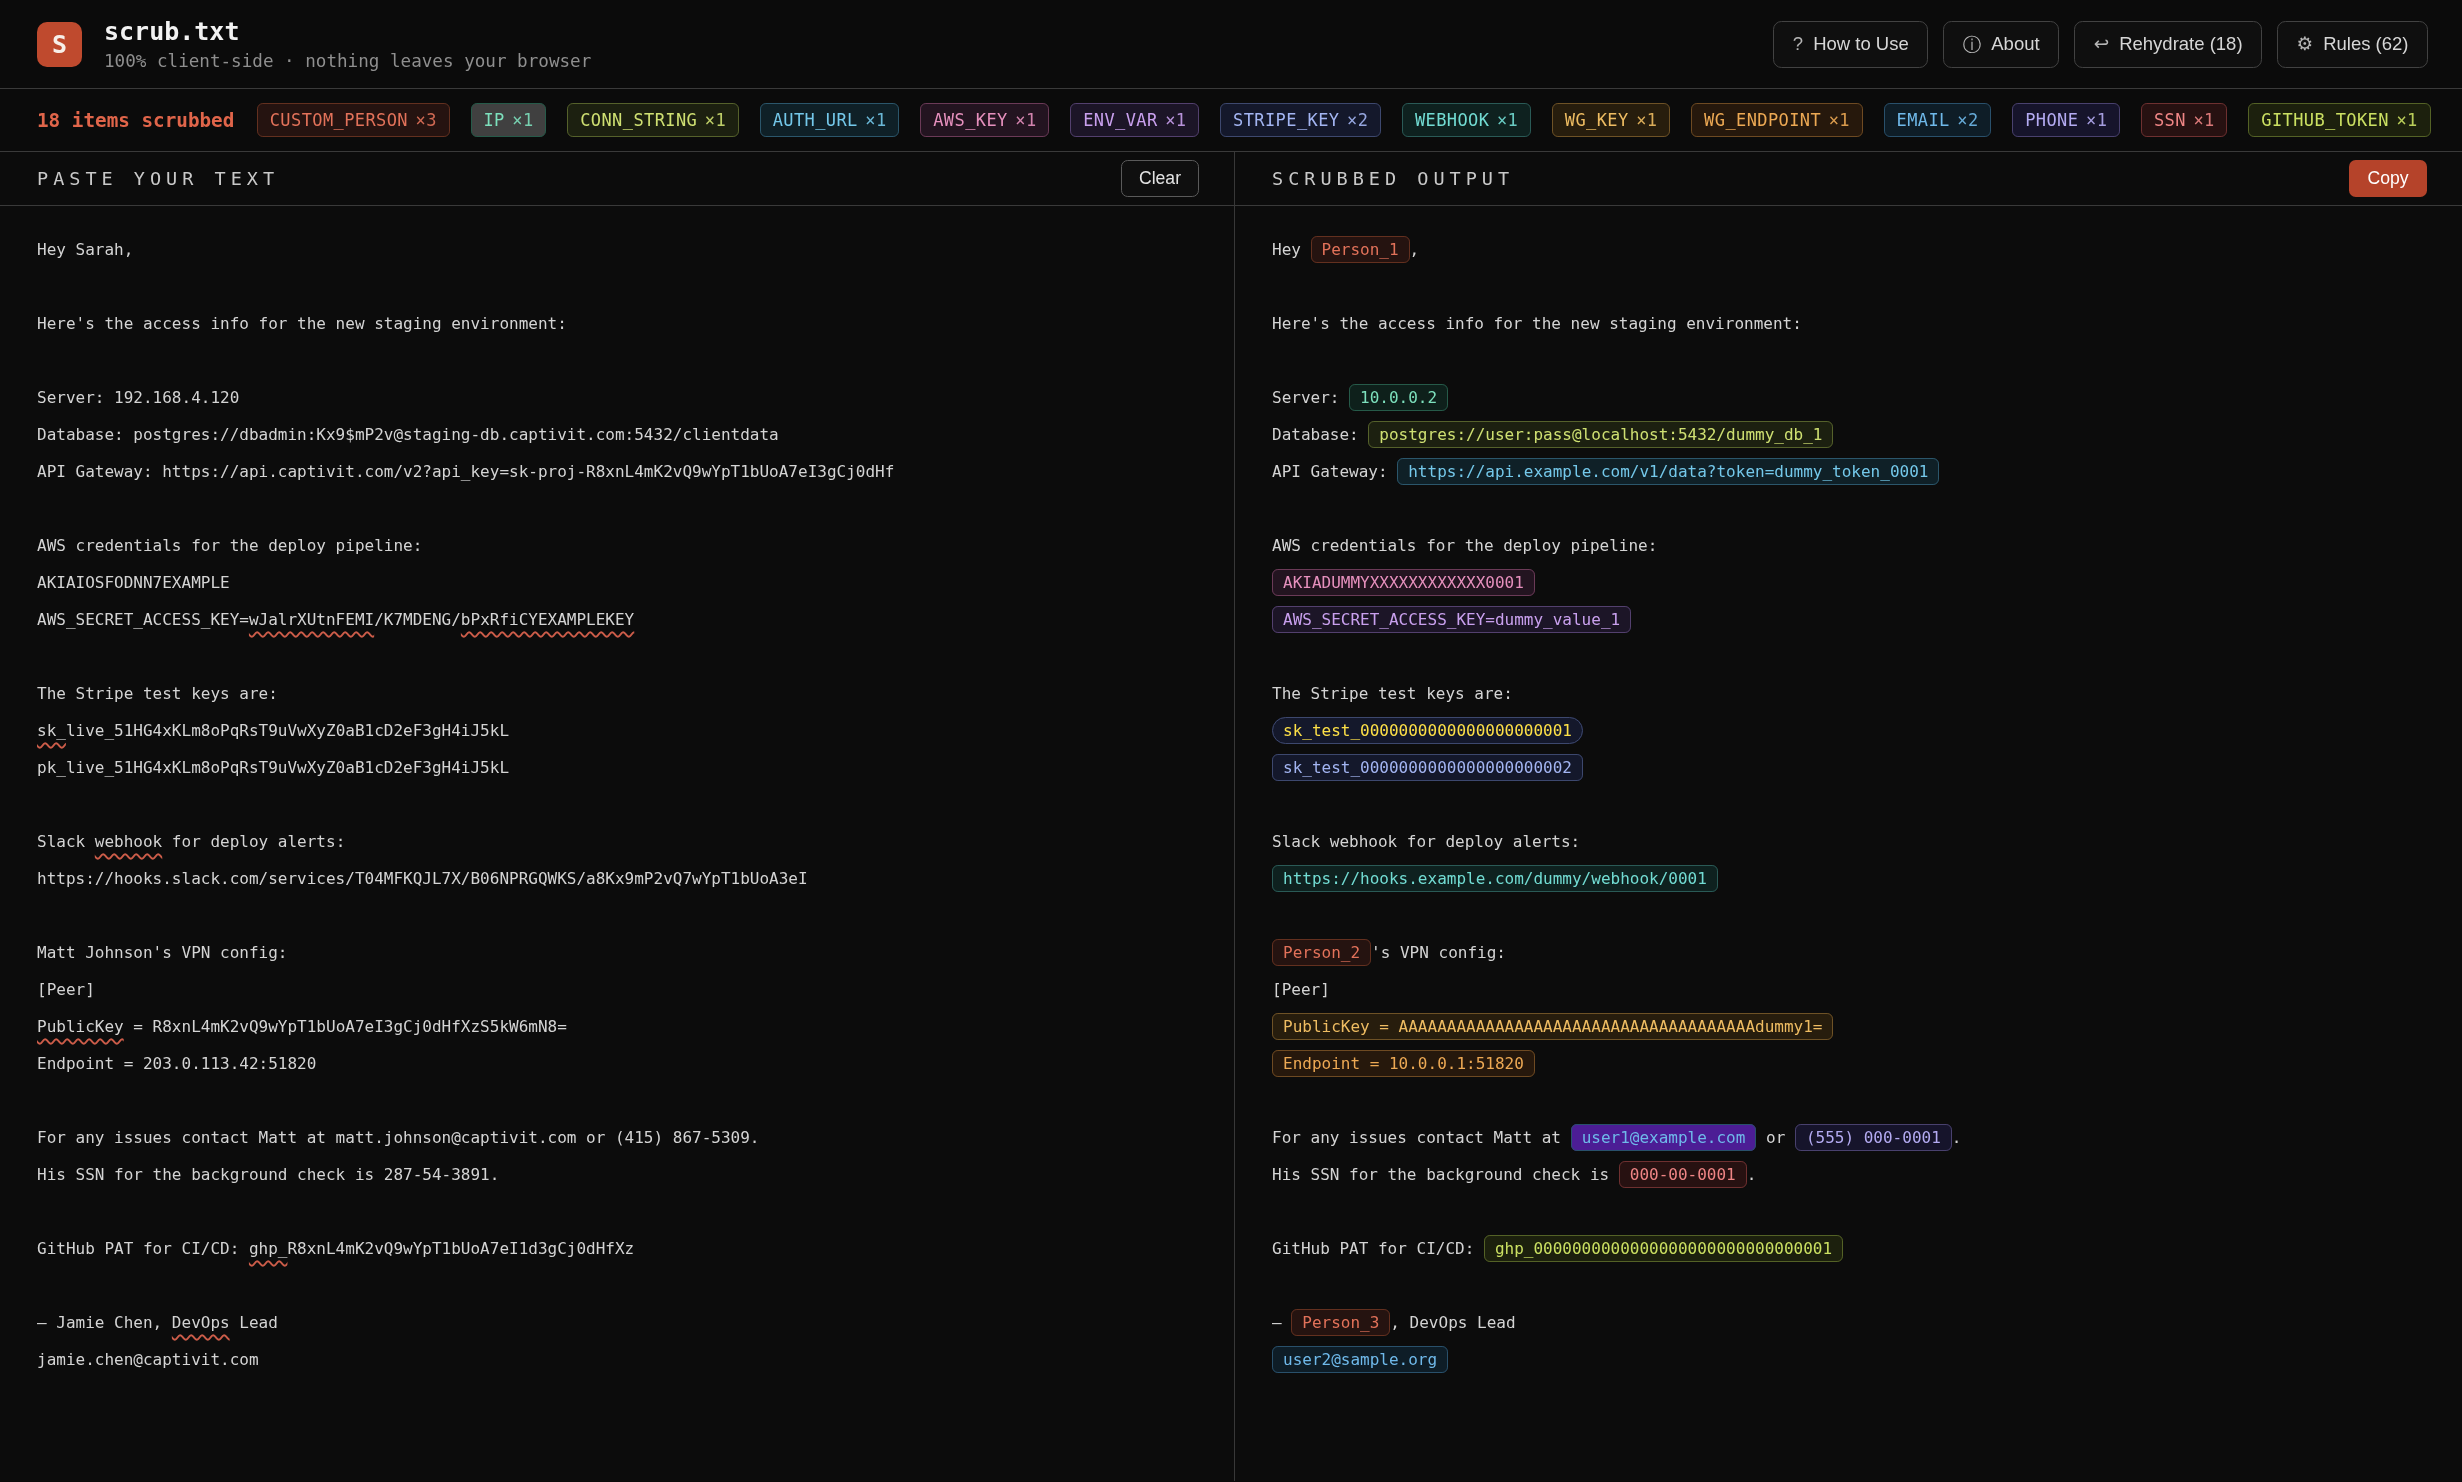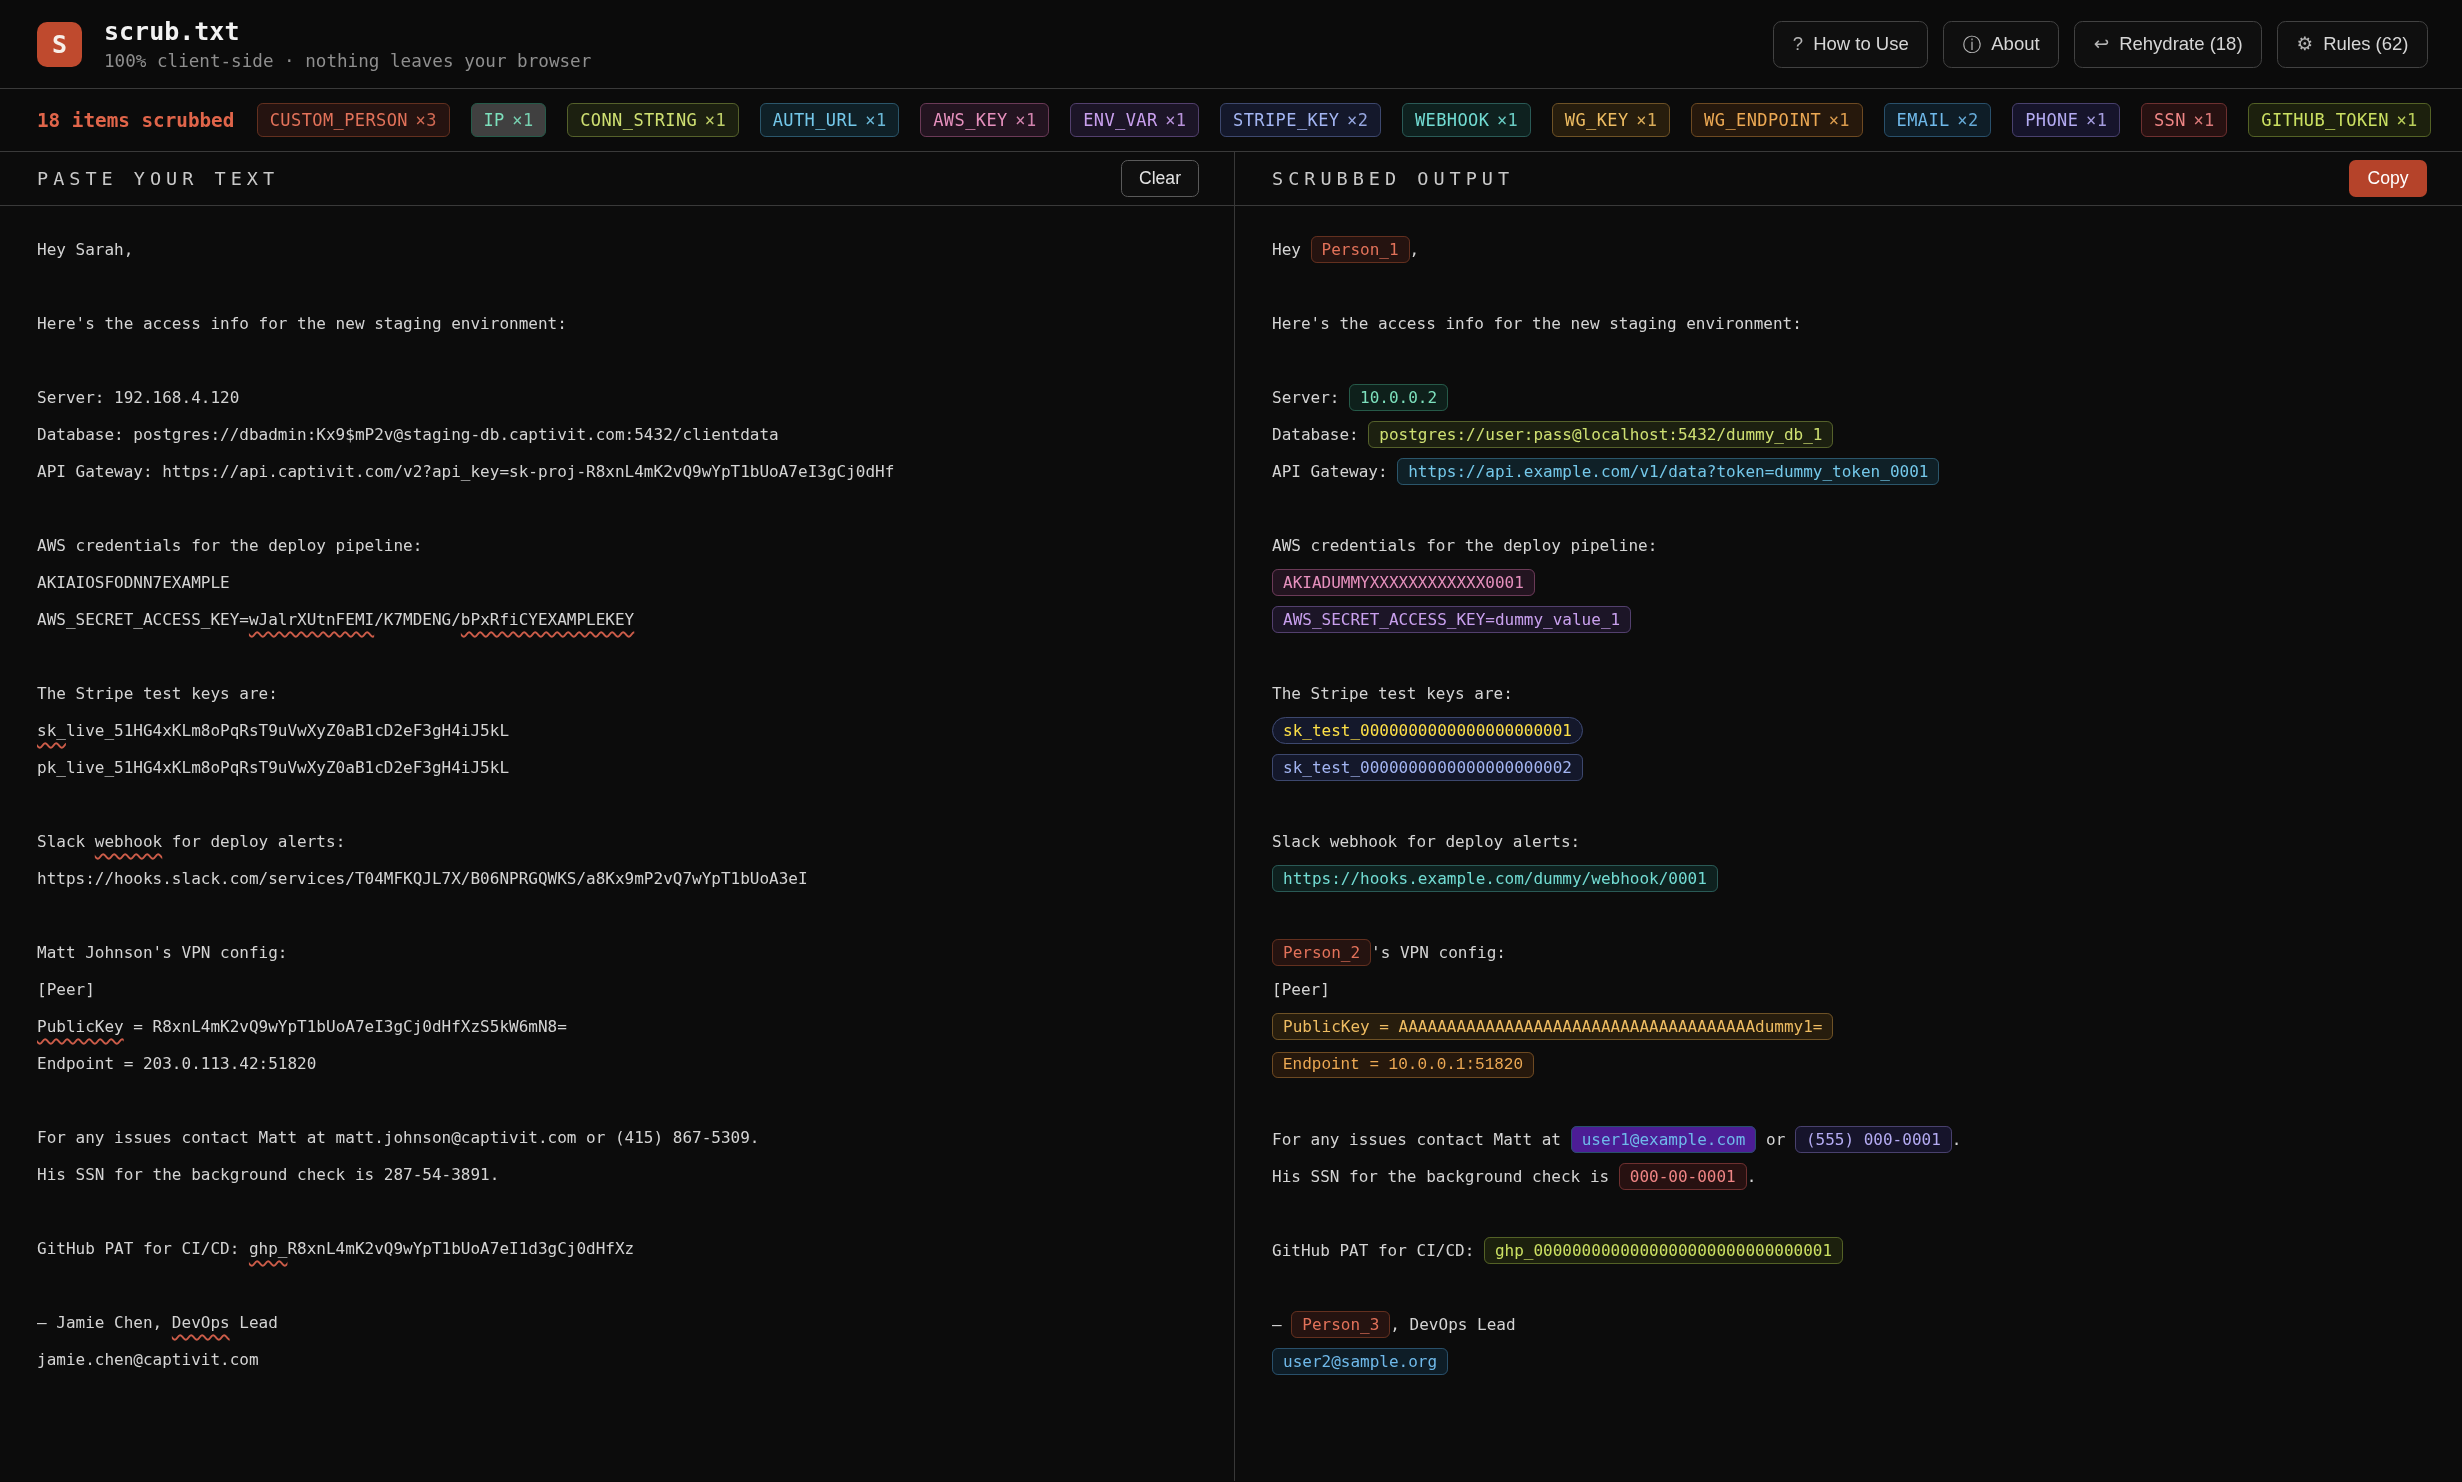--- a/index.html
+++ b/index.html
@@ -212,21 +212,21 @@
         <div class="tline"><span>The Stripe test keys are:</span></div>
         <div class="tline"><span class="token" style="color: #fde047; border-color: rgb(61, 72, 110); background: rgb(20, 24, 43); border-radius: 14px;">sk_test_0000000000000000000001</span></div>
         <div class="tline"><span class="token" style="color: rgb(163, 181, 242); border-color: rgb(61, 72, 110); background: rgb(20, 24, 43);">sk_test_0000000000000000000002</span></div>
         <div class="tline"></div>
         <div class="tline"><span>Slack webhook for deploy alerts:</span></div>
         <div class="tline"><span class="token" style="color: rgb(114, 220, 211); border-color: rgb(42, 90, 86); background: rgb(14, 33, 31);">https://hooks.example.com/dummy/webhook/0001</span></div>
         <div class="tline"></div>
         <div class="tline"><span class="token" style="color: rgb(226, 114, 90); border-color: rgb(99, 48, 31); background: rgb(37, 19, 16);">Person_2</span><span>'s VPN config:</span></div>
         <div class="tline"><span>[Peer]</span></div>
         <div class="tline"><span class="token" style="color: rgb(238, 188, 98); border-color: rgb(110, 82, 38); background: rgb(39, 29, 13);">PublicKey = AAAAAAAAAAAAAAAAAAAAAAAAAAAAAAAAAAAAAdummy1=</span></div>
-        <div class="tline"><span class="token" style="color: rgb(237, 169, 84); border-color: rgb(110, 74, 34); background: rgb(38, 24, 12); font-family: Liberation Mono, monospace;">Endpoint = 10.0.0.1:51820</span></div>
+        <div class="tline"><span class="token" style="color: rgb(237, 169, 84); border-color: rgb(110, 74, 34); background: rgb(38, 24, 12);">Endpoint = 10.0.0.1:51820</span></div>
         <div class="tline"></div>
         <div class="tline"><span>For any issues contact Matt at </span><span class="token" style="color: rgb(111, 185, 234); border-color: rgb(41, 80, 107); background: #4c1d95;">user1@example.com</span><span> or </span><span class="token" style="color: rgb(180, 171, 242); border-color: rgb(73, 65, 110); background: rgb(22, 20, 43);">(555) 000-0001</span><span>.</span></div>
         <div class="tline"><span>His SSN for the background check is </span><span class="token" style="color: rgb(239, 133, 133); border-color: rgb(110, 48, 48); background: rgb(39, 17, 17);">000-00-0001</span><span>.</span></div>
         <div class="tline"></div>
         <div class="tline"><span>GitHub PAT for CI/CD: </span><span class="token" style="color: rgb(203, 224, 98); border-color: rgb(84, 98, 38); background: rgb(28, 32, 13);">ghp_0000000000000000000000000000001</span></div>
         <div class="tline"></div>
         <div class="tline"><span>— </span><span class="token" style="color: rgb(226, 114, 90); border-color: rgb(99, 48, 31); background: rgb(37, 19, 16);">Person_3</span><span>, DevOps Lead</span></div>
         <div class="tline"><span class="token" style="color: rgb(111, 185, 234); border-color: rgb(41, 80, 107); background: rgb(14, 29, 39);">user2@sample.org</span></div>
       </div>
   </div>

